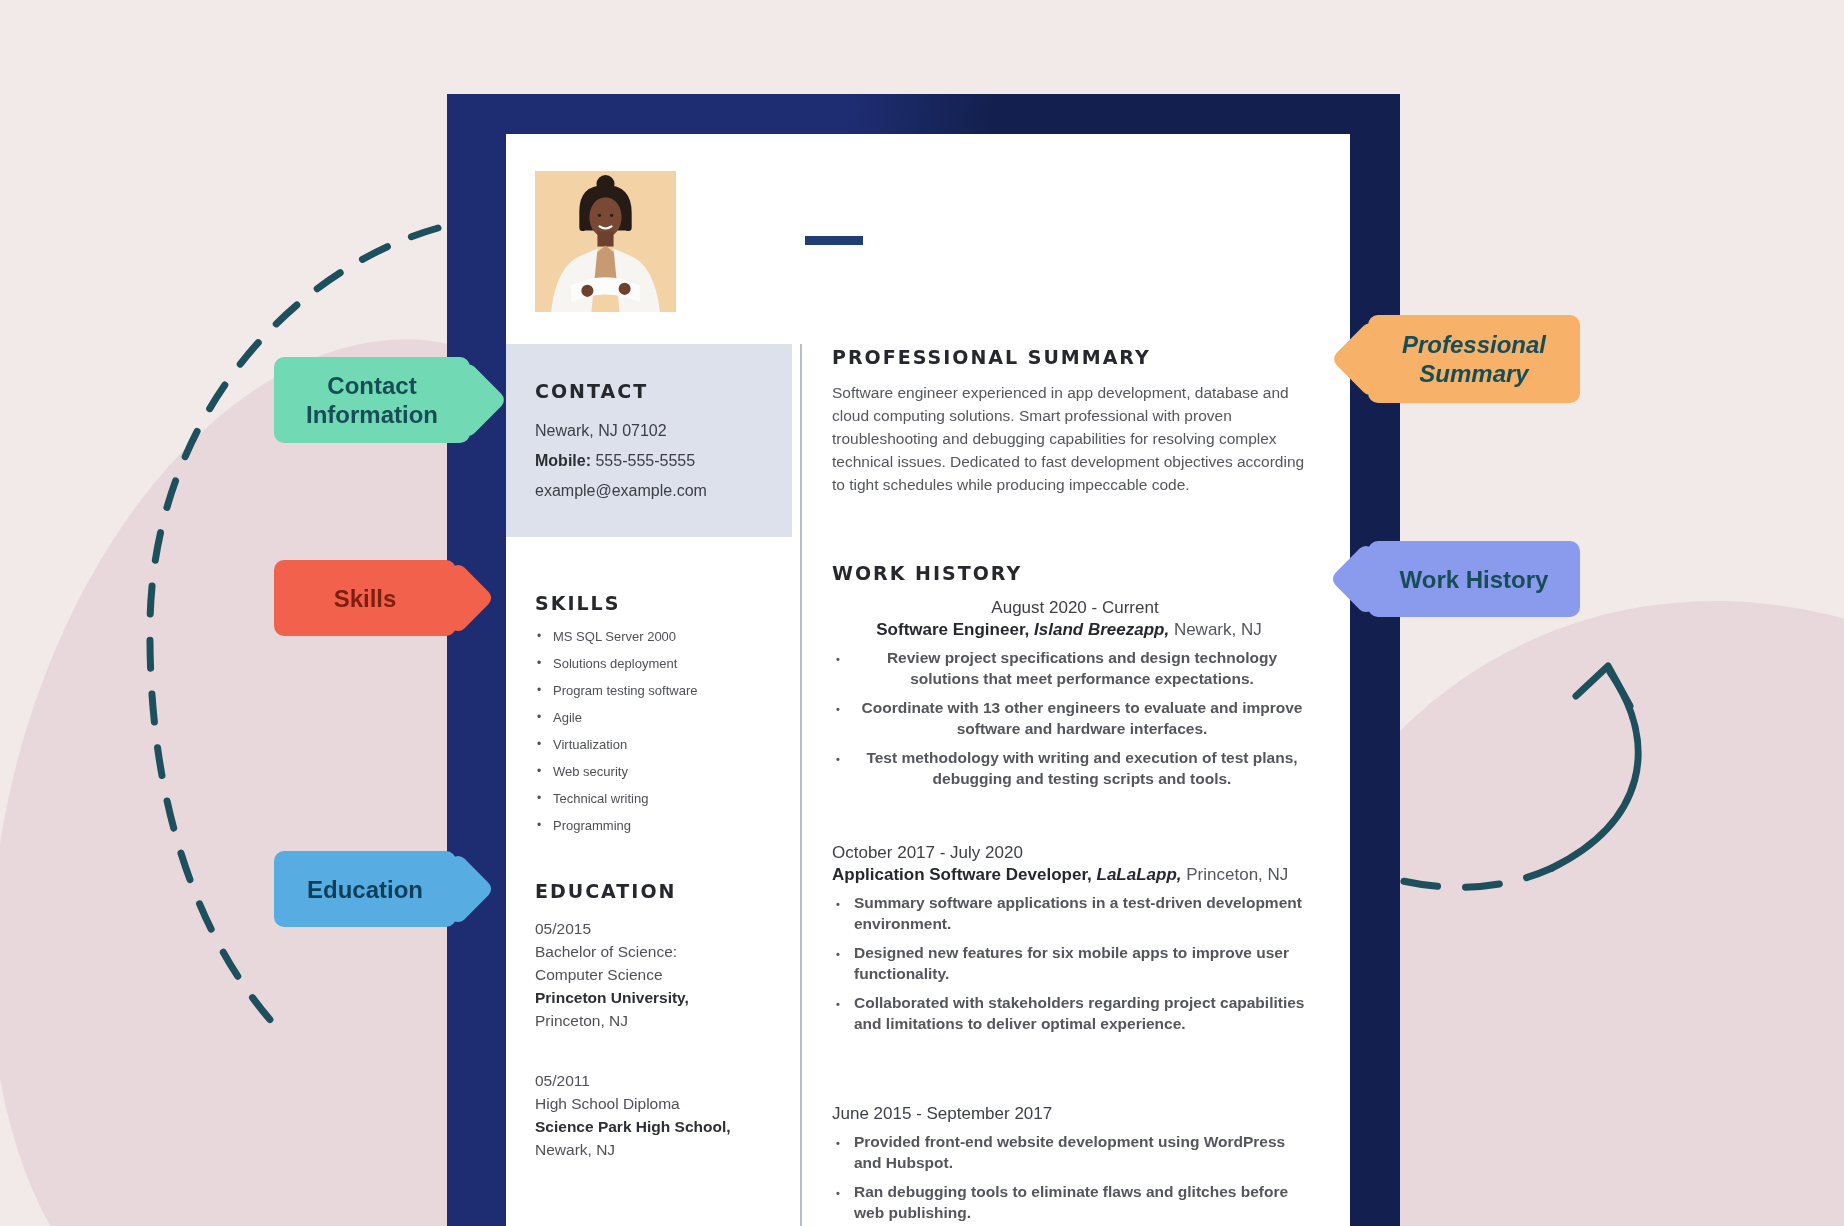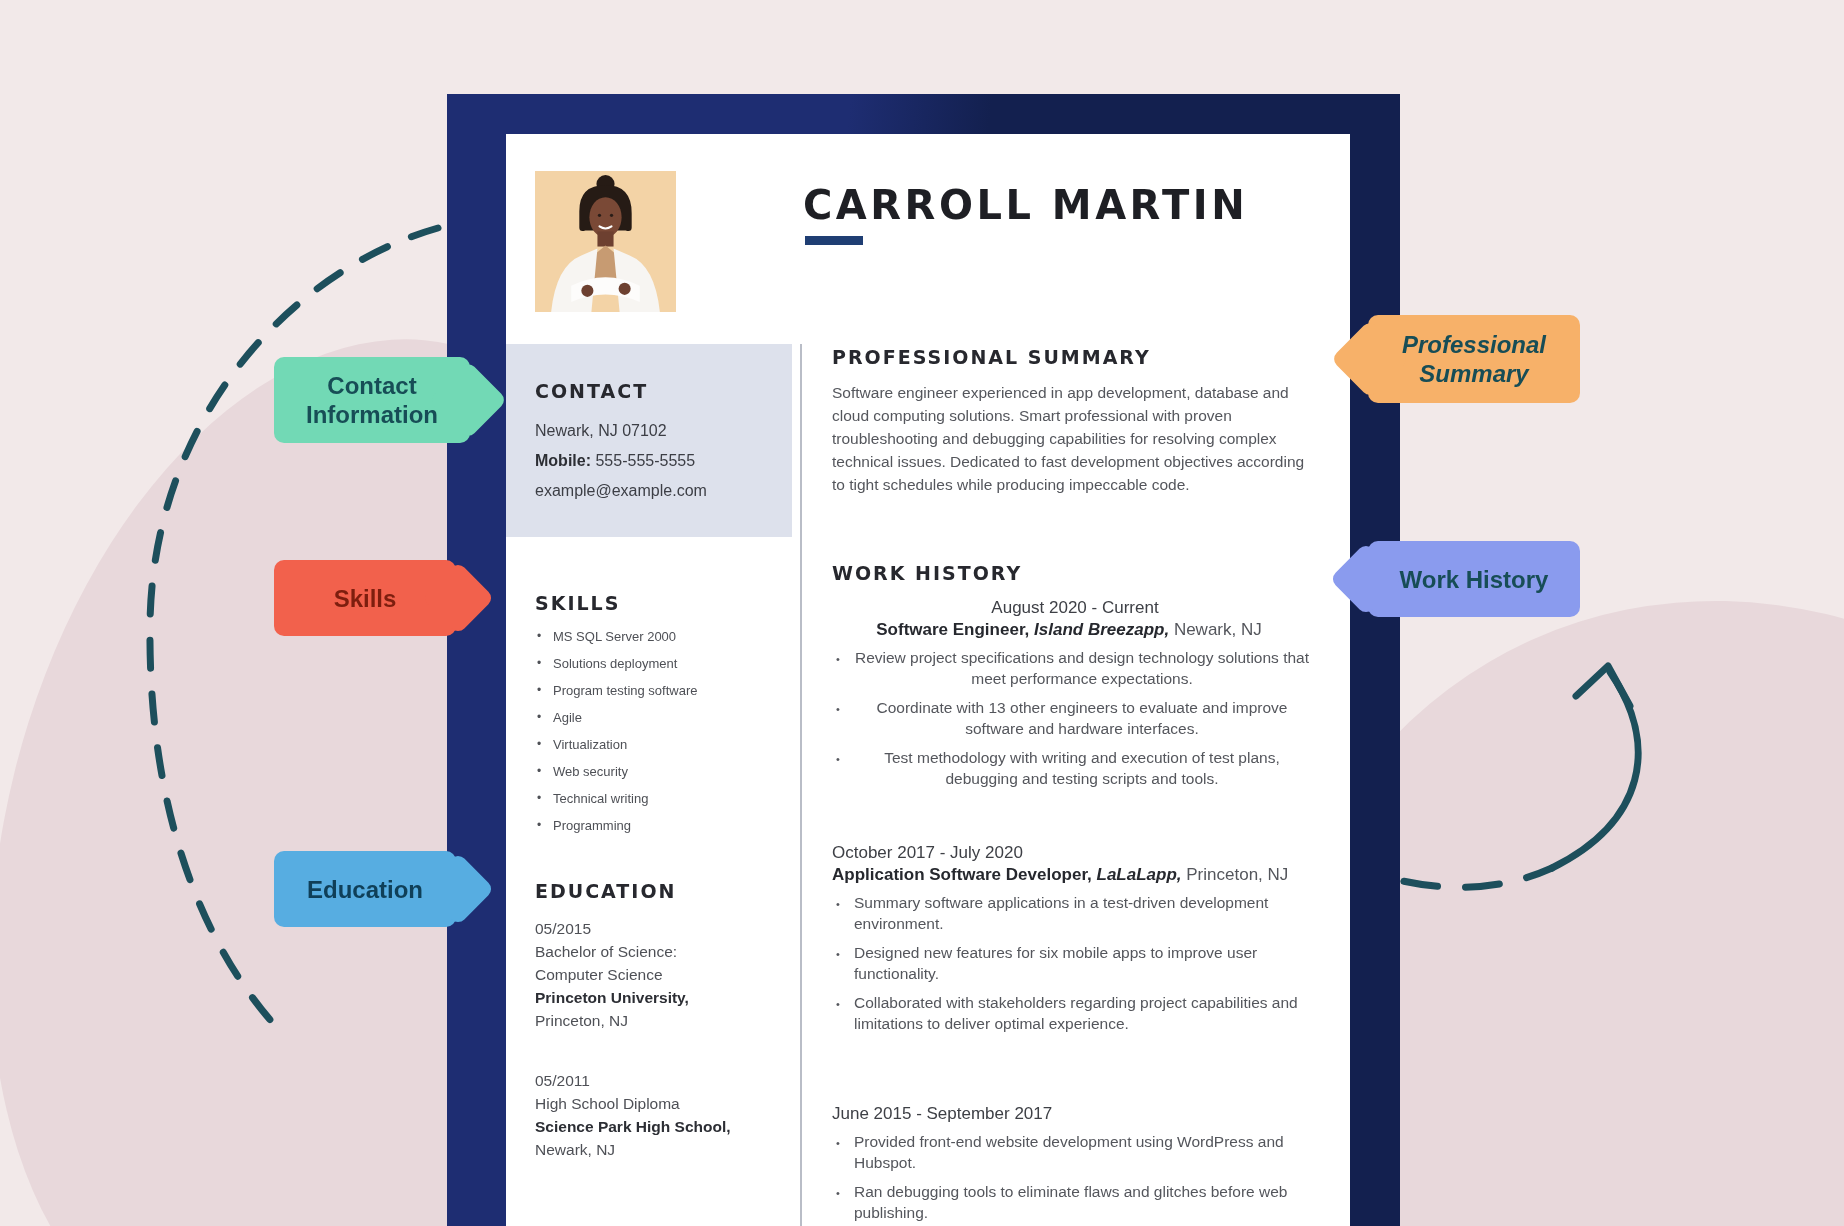--- a/index.html
+++ b/index.html
@@ -37,21 +37,21 @@
 
   .edu{position:absolute;left:29px;width:260px;font-size:15.5px;color:#4e5056;line-height:23px;}
   .edu .bold{font-weight:bold;color:#2c2e34;}
   .edu1{top:775px;margin-top:8px;} .edu2{top:935px;}
 
   .rcol{position:absolute;left:326px;width:486px;font-size:15.5px;color:#54565c;}
   .summary-text{top:247px;line-height:23px;width:474px;}
   .job .dates{font-size:17px;color:#3e4046;line-height:22px;}
   .job .titleline{font-size:17px;line-height:22px;color:#54565c;width:474px;}
   .job .titleline b{color:#26282e;}
-  .job ul{margin:6px 0 0 0;padding:0;list-style:none;width:478px;}
+  .job ul{margin:6px 0 0 0;padding:0;list-style:none;width:478px;font-weight:bold;}
   .job li{position:relative;padding-left:22px;line-height:21px;margin-bottom:8px;}
   .job li::before{content:"•";position:absolute;left:4px;top:2px;font-size:11px;}
   .job1{top:463px;text-align:center;} .job2{top:708px;} .job3{top:969px;}
 
   
   .label{position:absolute;z-index:30;display:flex;flex-direction:column;justify-content:center;
          align-items:center;border-radius:10px;font-weight:bold;font-size:24px;line-height:29px;
          text-align:center;font-family:"Liberation Sans",sans-serif;}
   .label::after{content:"";position:absolute;transform:rotate(45deg);background:inherit;border-radius:9px;z-index:-1;}
   .tip-right::after{width:56px;height:56px;right:-26px;top:calc(50% - 28px);}
@@ -93,21 +93,20 @@
           <rect x="62" y="60" width="16" height="15" fill="#6d4030"></rect>
           <path d="M 48 92 L 70 74 L 92 92 L 92 112 L 48 112 Z" fill="#c79b72"></path>
           <path d="M 16 140 Q 21 94 46 84 L 62 77 L 56 140 Z" fill="#f7f5f2"></path>
           <path d="M 124 140 Q 119 94 94 84 L 78 77 L 84 140 Z" fill="#f7f5f2"></path>
           <path d="M 36 114 Q 70 97 104 114 L 104 130 Q 70 115 36 130 Z" fill="#fdfcfb"></path>
           <circle cx="52" cy="119" r="6" fill="#6d4030"></circle>
           <circle cx="89" cy="117" r="6" fill="#6d4030"></circle>
         </svg>
       </div>
 
-      <h1 class="name">CARROLL MARTIN</h1>
       <div class="name-underline"></div>
 
       <div class="contact-box"></div>
       <div class="divider"></div>
 
       <h2 class="sec h-contact">CONTACT</h2>
       <div class="ctext" style="top:288px">Newark, NJ 07102</div>
       <div class="ctext" style="top:318px"><b>Mobile:</b> <span>555-555-5555</span></div>
       <div class="ctext" style="top:348px">example@example.com</div>
 

